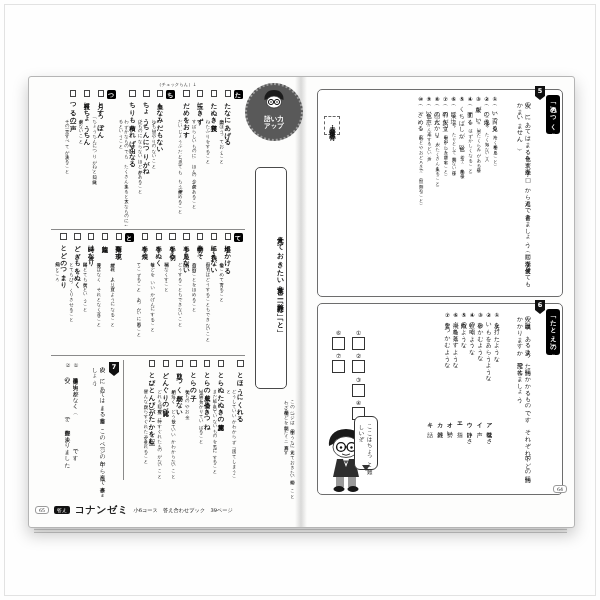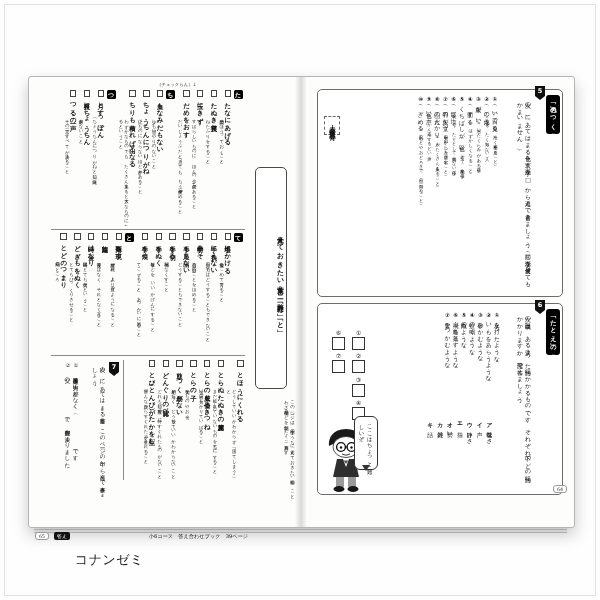--- a/index.html
+++ b/index.html
@@ -56,21 +56,21 @@
   .abox{width:11px;height:11px;border:.9px solid #333;background:#fff;}
   .bubble{position:absolute;border:1px solid #333;border-radius:6px;background:#fff;
           writing-mode:vertical-rl;font-size:5.4px;line-height:1.5;padding:4px 3px;z-index:2;}
   .bubble::after{content:'';position:absolute;bottom:-6px;left:7px;
           border:4px solid transparent;border-top:6px solid #333;}
   .conan{position:absolute;z-index:1;}
   
   .footer{position:absolute;display:flex;align-items:center;gap:5px;font-size:5.4px;color:#222;}
   .pagenum{border:.8px solid #9a9a9a;border-radius:3px;font-size:4.8px;padding:.5px 3px;color:#444;background:#fff;}
   .ansbox{background:#111;color:#fff;font-size:4.8px;padding:1px 3px;border-radius:2px;}
-  .logo{font-weight:normal;font-size:13px;letter-spacing:.5px;margin-top:48px;}
+  .logo{font-weight:bold;font-size:10px;letter-spacing:.5px;}
   .course{font-size:5.2px;}
 </style>
 </head>
 <body>
 
 <div id="stage">
   <div class="frame"></div>
   <div id="pagestack"></div>
 
   <div id="book">
@@ -213,20 +213,32 @@
 
     <div style="position:absolute;left:20px;top:283px;width:72px;height:140px;">
       <div class="pencil" style="right:2px;top:2px;">7</div>
       <div class="instr" style="right:15px;top:3px;height:134px;font-size:5.6px;">次の（　）にあてはまる言葉を、このページの中から選んで書きましょう。</div>
       <div class="qitems" style="right:40px;top:2px;height:138px;left:0;">
         <div class="qitem" style="font-size:5.6px;">①　参加選手は実力に差がなく、（　　　　　　）です。</div>
         <div class="qitem" style="font-size:5.6px;">②　父の（　　　　　　）で、旅行先が決まりました。</div>
       </div>
     </div>
 
+    <div class="badge" style="left:216px;top:6px;">
+      <svg width="26" height="22" viewBox="0 0 26 22" style="margin-top:4px;">
+        <path d="M13 1 C6 1 3 6 3.5 11 L6 10 L7 13 L10 11 L13 13.5 L16 11 L19 13 L20 10 L22.5 11 C23 6 20 1 13 1 Z" fill="#1c1c1c"></path>
+        <ellipse cx="13" cy="13" rx="7.5" ry="6" fill="#fff" stroke="#222" stroke-width=".7"></ellipse>
+        <circle cx="10" cy="13" r="2.6" fill="none" stroke="#111" stroke-width="1"></circle>
+        <circle cx="16" cy="13" r="2.6" fill="none" stroke="#111" stroke-width="1"></circle>
+        <circle cx="10" cy="13" r=".8" fill="#111"></circle>
+          <circle cx="16" cy="13" r=".8" fill="#111"></circle>
+      </svg>
+      <div class="btxt"><span>語い力</span><br>
+      <span>アップ</span></div>
+    </div>
     <div class="titlebox" style="left:226px;top:90px;width:24px;height:206px;">覚えておきたい言葉ミニ辞典「た」～「と」</div>
     <div class="pnote" style="left:228px;top:320px;width:38px;height:102px;">このページは、小学生のうちに覚えておきたい語句や、ことわざ・慣用句などを説明したミニ辞典です。</div>
 
     <div class="qbox" style="left:288px;top:12px;width:244px;height:206px;">
       <div class="pencil" style="right:17px;top:-4px;">5</div>
       <div class="tab" style="right:2px;top:5px;">「色」のつく言葉</div>
       <div class="instr" style="right:31px;top:8px;height:190px;">次の（　）にあてはまる色を表す漢字を、□から選んで書きましょう。（同じ漢字を何度使ってもかまいません。）</div>
       <div class="qitems" style="right:62px;top:6px;height:194px;left:28px;">
         <div class="qitem"><span class="qnum">①</span><span>（　）い目で見る</span><span class="qdef">（＝冷たく相手を見ること）</span></div>
         <div class="qitem"><span class="qnum">②</span><span>（　）の他人</span><span class="qdef">（＝まったく知らない人）</span></div>

